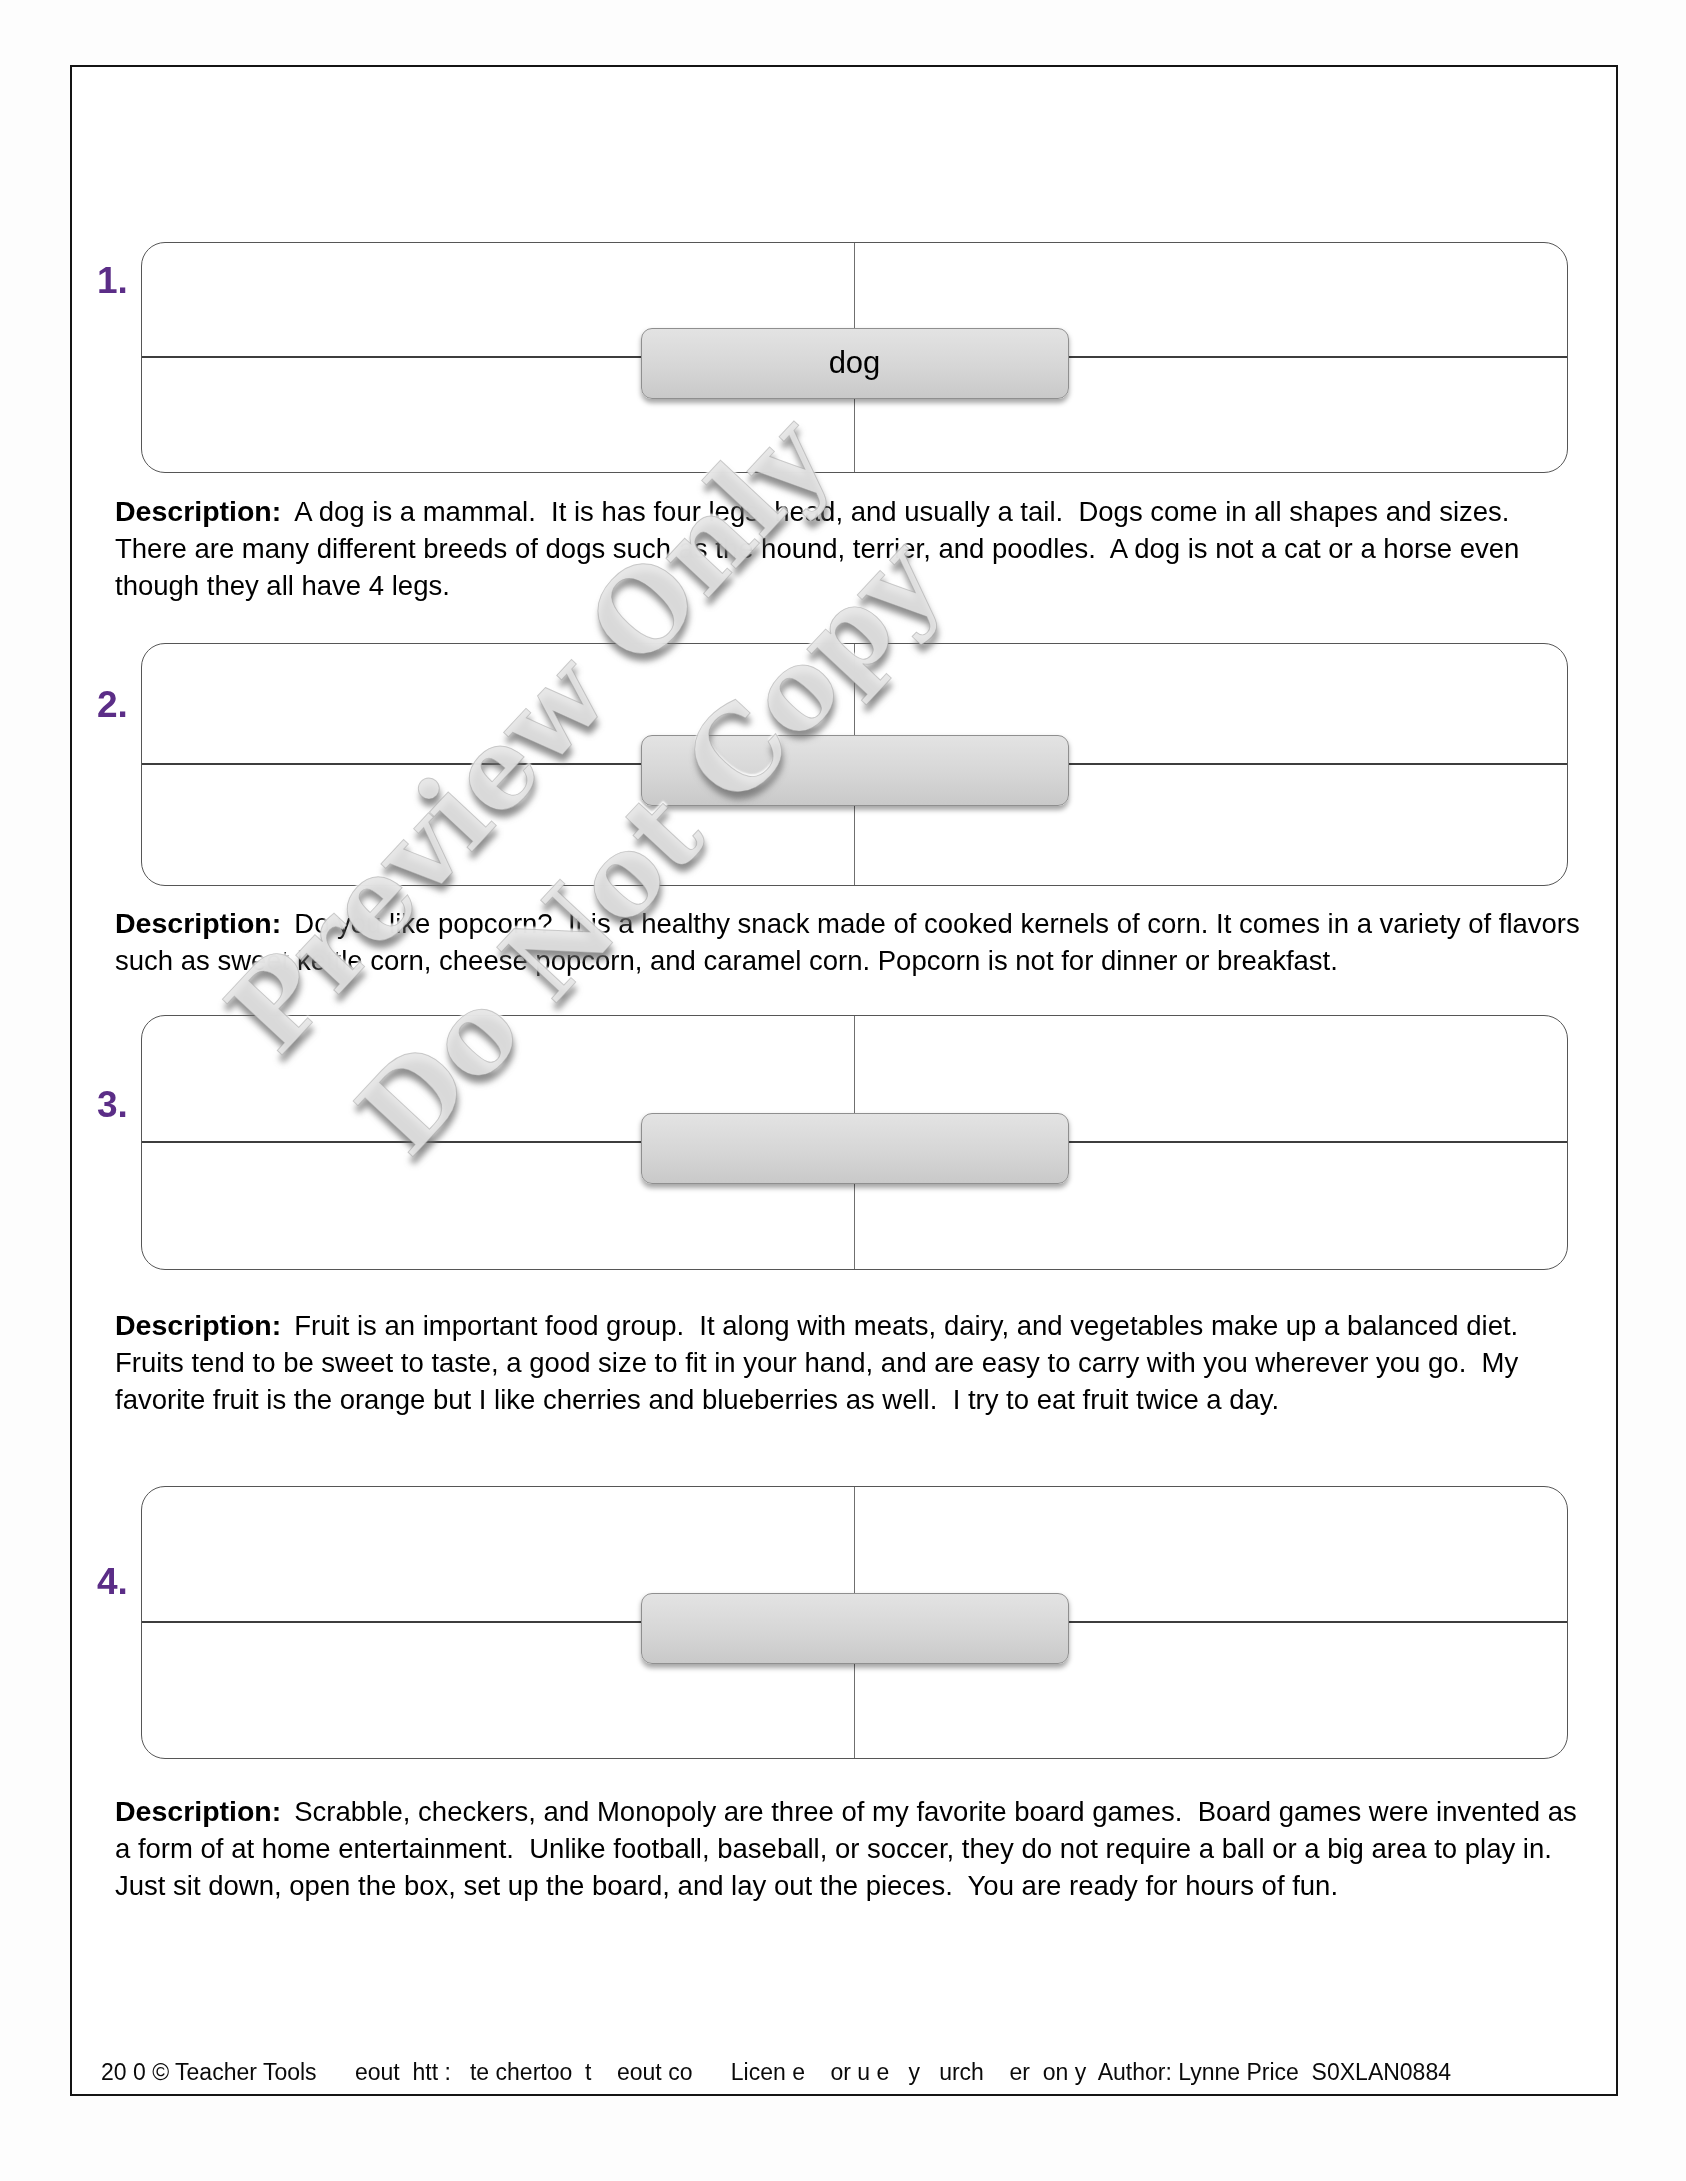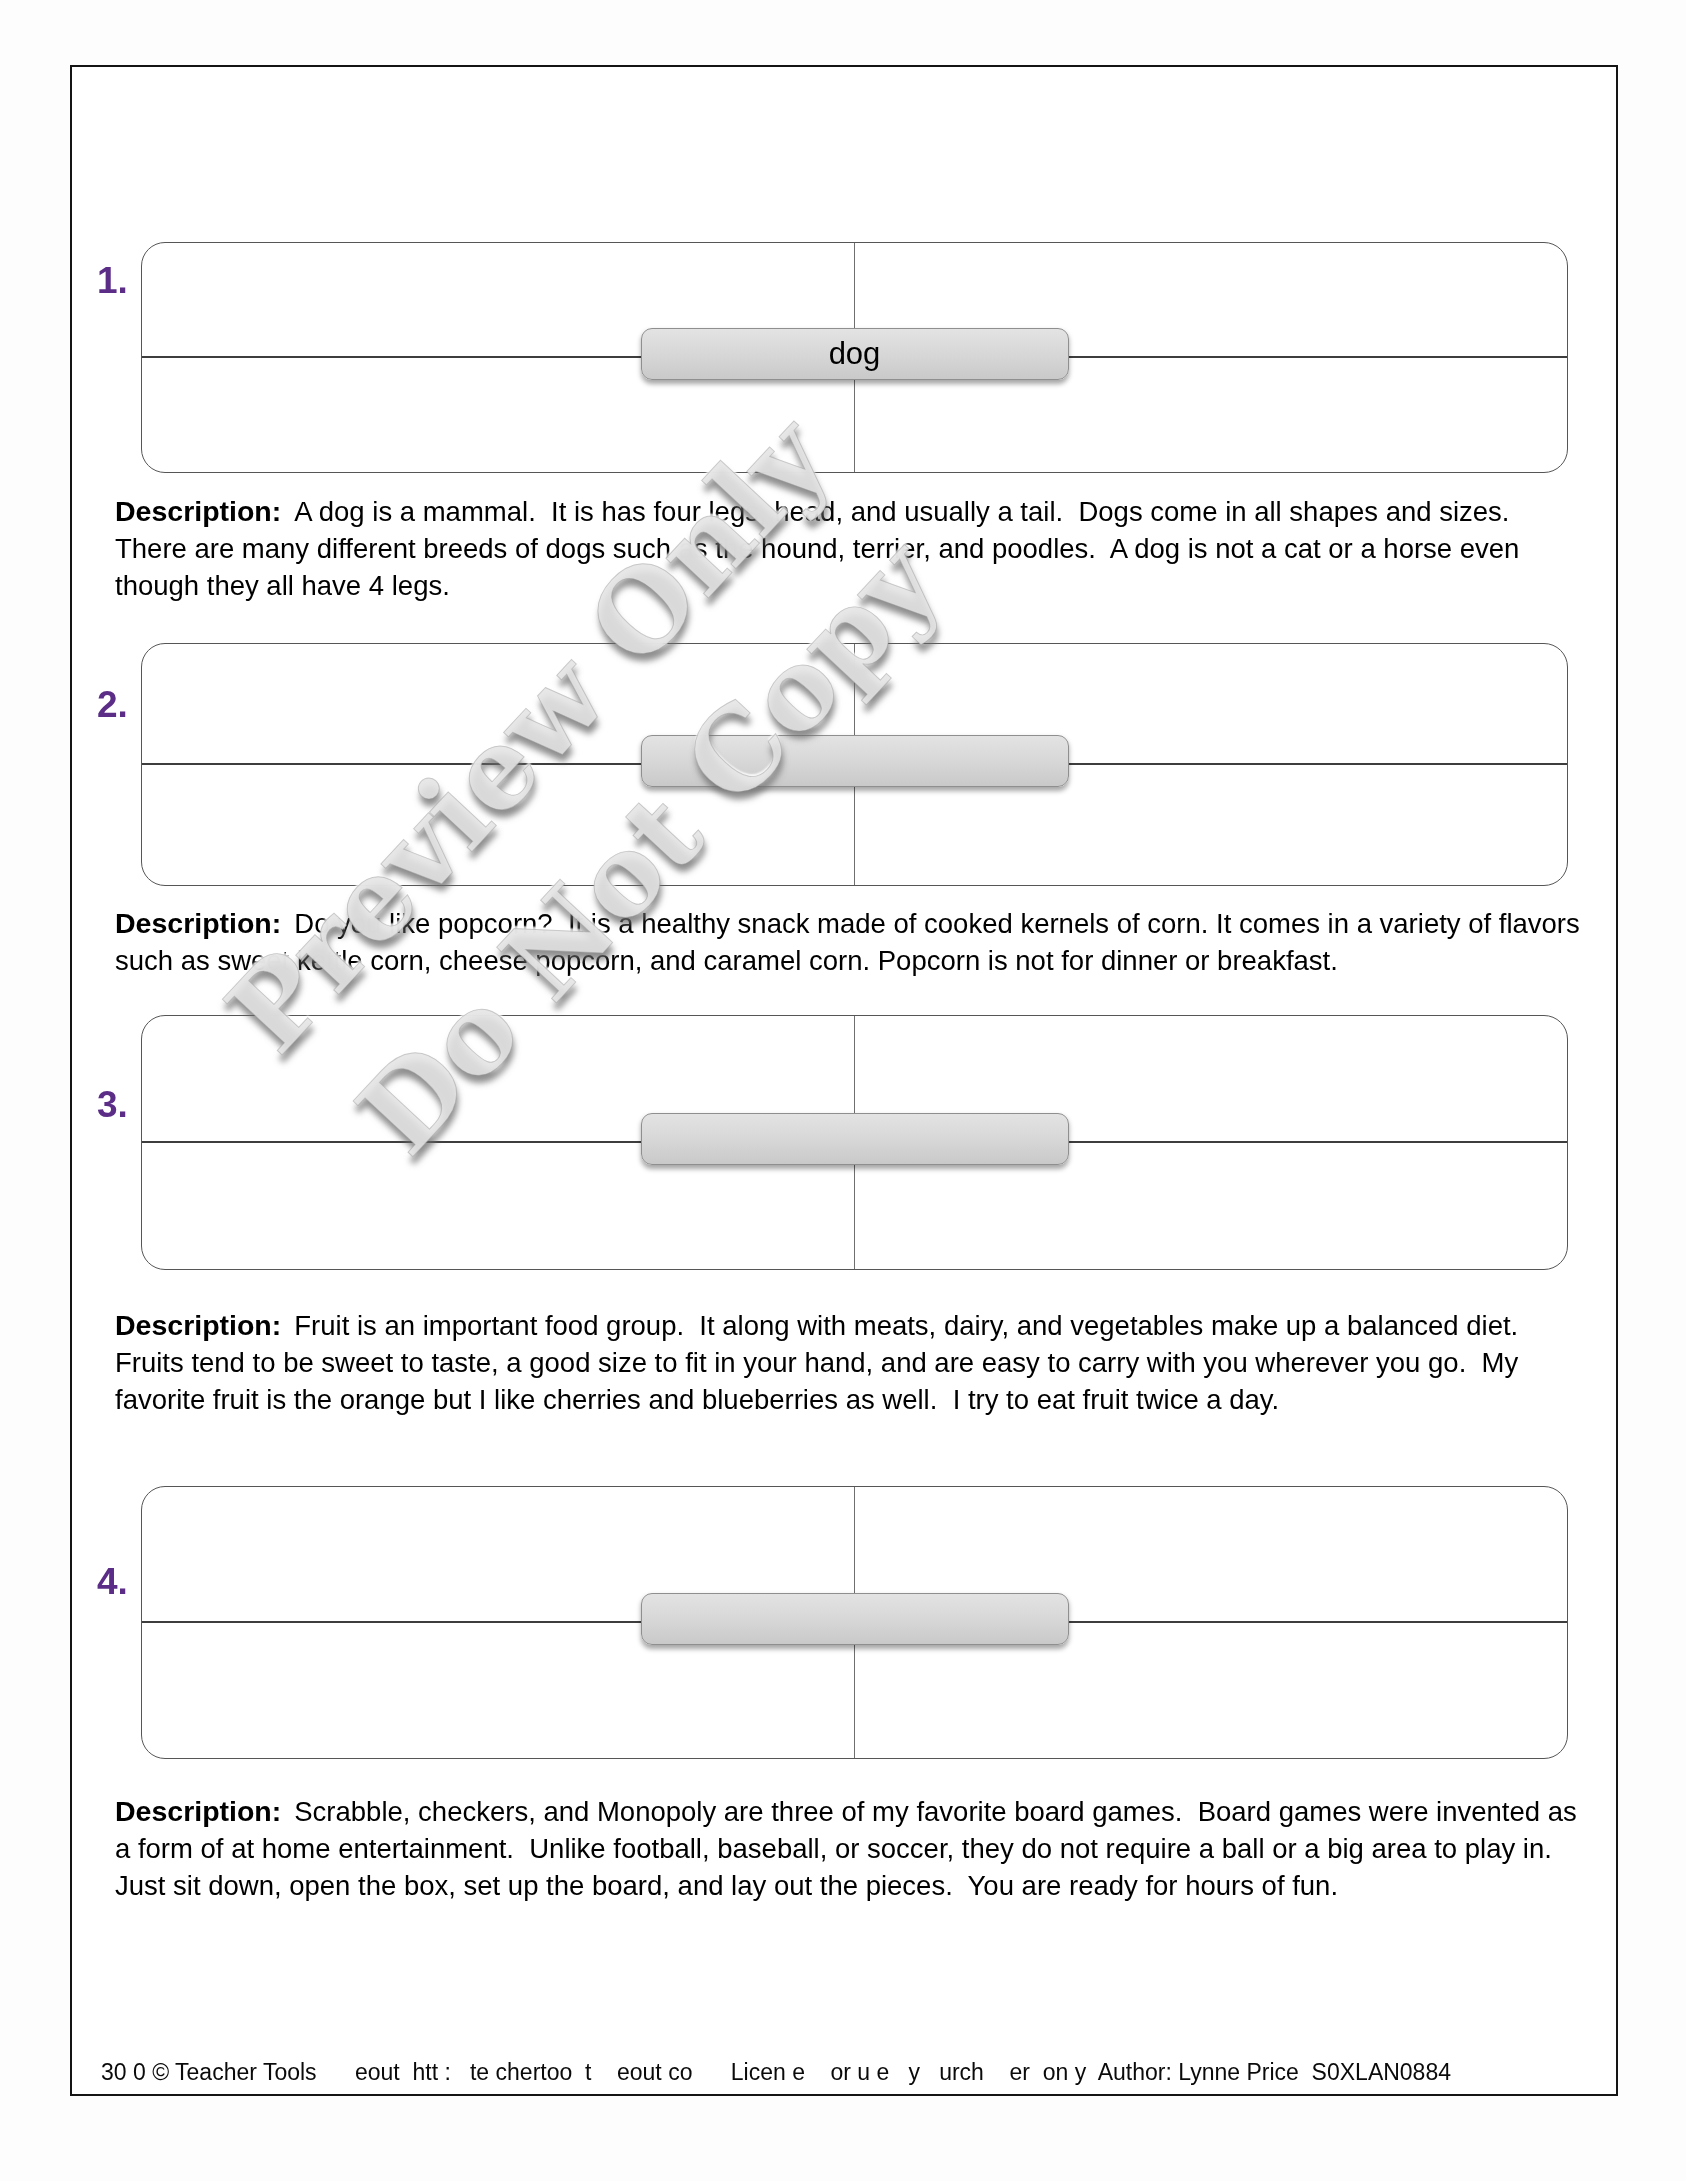--- a/index.html
+++ b/index.html
@@ -7,21 +7,21 @@
         font-family:"Liberation Sans",sans-serif;color:#000;}
   .frame{position:absolute;left:70px;top:65px;width:1548px;height:2031px;
          border:2.8px solid #141414;background:#ffffff;box-sizing:border-box;}
   .title{position:absolute;left:103px;top:116px;margin:0;font-size:33px;font-weight:bold;
          color:#5b2d87;letter-spacing:-0.3px;z-index:5;}
   .num{position:absolute;left:97px;font-size:37px;font-weight:bold;color:#5b2d87;z-index:5;}
   .mbox{position:absolute;left:141px;width:1427px;border:1.8px solid #565656;border-radius:24px;
         background:#ffffff;box-sizing:border-box;z-index:4;}
   .hline{position:absolute;left:0;right:0;top:calc(50% - 1.8px);height:2.8px;background:#3e3e3e;}
   .vline{position:absolute;top:0;bottom:0;left:calc(50% - 0.9px);width:1.8px;background:#6f6f6f;}
-  .mlabel{position:absolute;left:calc(50% - 214px);top:calc(50% - 30px);width:428px;height:52px;
+  .mlabel{position:absolute;left:calc(50% - 214px);top:calc(50% - 30px);width:428px;height:71px;
           background:linear-gradient(180deg,#e3e3e3 0%,#d6d6d6 55%,#c9c9c9 100%);
           border:1.8px solid #8f8f8f;border-radius:11px;box-shadow:0 3.7px 5.5px rgba(0,0,0,0.35);
           display:flex;align-items:center;justify-content:center;
           font-size:31px;color:#000;box-sizing:border-box;}
   .desc{position:absolute;left:115px;width:1469px;margin:0;font-size:27.5px;line-height:37px;
         white-space:pre-wrap;z-index:5;}
   .dlabel{font-weight:bold;font-size:28.5px;margin-right:13px;}
   .watermark{position:absolute;left:588px;top:790px;transform:translate(-50%,-50%) rotate(-47deg);
              text-align:center;font-family:"DejaVu Serif",serif;font-weight:bold;
              font-size:112px;line-height:165px;white-space:nowrap;z-index:50;pointer-events:none;
@@ -68,15 +68,15 @@
     <div class="hline"></div>
     <div class="mlabel"></div>
   </div>
   <p class="desc" style="top:1793px"><span class="dlabel">Description:</span><span>Scrabble, checkers, and Monopoly are three of my favorite board games.  Board games were invented as a form of at home entertainment.  Unlike football, baseball, or soccer, they do not require a ball or a big area to play in.  Just sit down, open the box, set up the board, and lay out the pieces.  You are ready for hours of fun.</span></p>
 
   <div class="watermark">
     <div>Preview Only</div>
     <div>Do Not Copy</div>
   </div>
 
-  <div class="footer">30 0 © Teacher Tools      eout  htt :   te chertoo  t    eout co      Licen e    or u e   y   urch    er  on y  Author: Lynne Price  S0XLAN0884</div>
+  <div class="footer">20 0 © Teacher Tools      eout  htt :   te chertoo  t    eout co      Licen e    or u e   y   urch    er  on y  Author: Lynne Price  S0XLAN0884</div>
 </div>
 
 
 </body></html>

